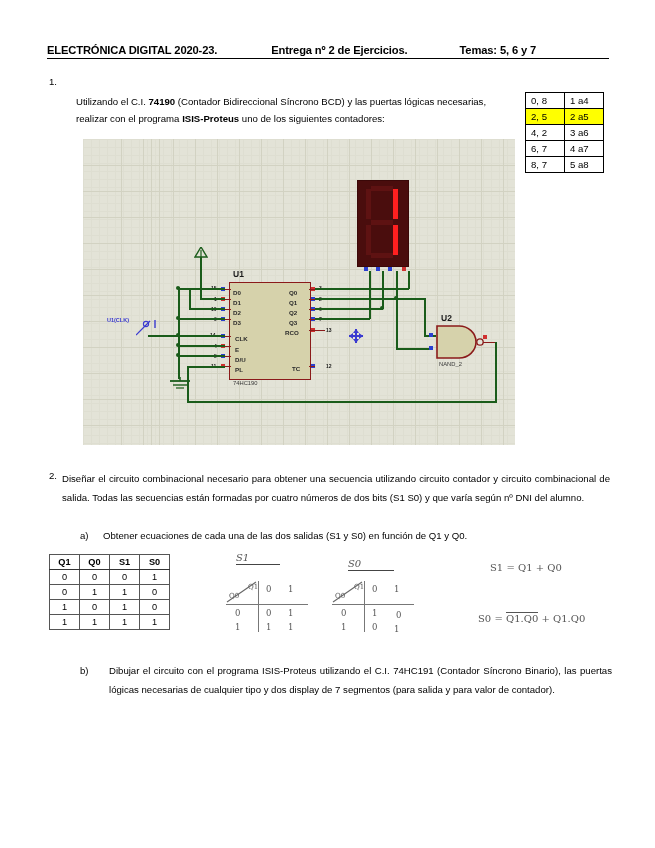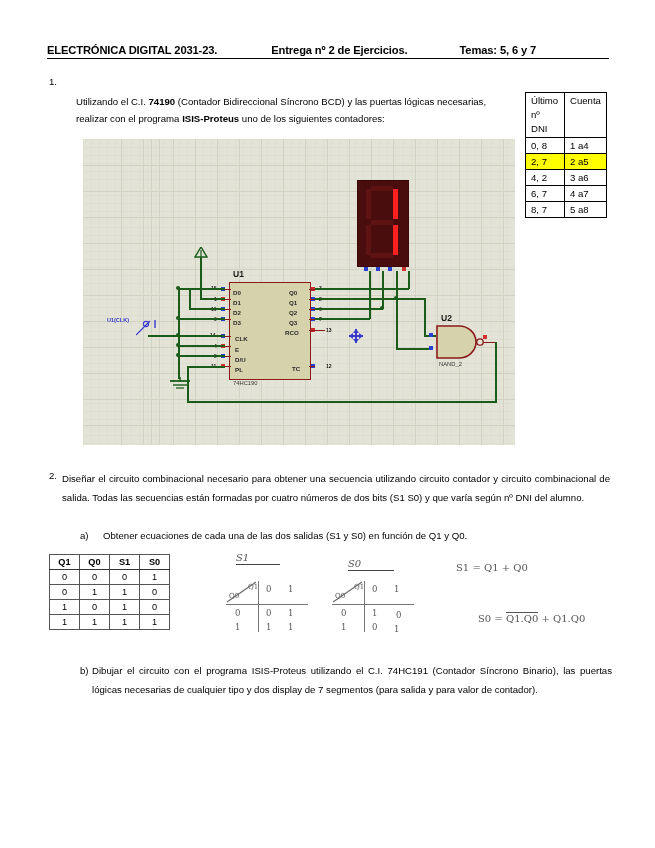--- a/index.html
+++ b/index.html
@@ -203,21 +203,21 @@
   .p2b {
     position: absolute;
     left: 80px;
     top: 661px;
     width: 532px;
     font-size: 9.6px;
     line-height: 19px;
     text-align: justify;
   }
   .p2b .marker { position: absolute; left: 0; top: 0; }
-  .p2b .txt { display: block; margin-left: 12px; }
+  .p2b .txt { display: block; margin-left: 29px; }
 
   
   .tt {
     position: absolute;
     left: 49px;
     top: 554px;
     border-collapse: collapse;
     font-size: 9.2px;
   }
   .tt td {
@@ -267,43 +267,39 @@
   .faint-grid {
     position: absolute;
     opacity: 0.35;
   }
   .faint-grid .fl { position: absolute; background: #cfcfd6; }
 </style>
 </head>
 <body>
 
 <div class="header">
-  <span class="seg-1">ELECTRÓNICA DIGITAL 2031-23.</span>
+  <span class="seg-1">ELECTRÓNICA DIGITAL 2020-23.</span>
   <span class="seg-2">Entrega nº 2 de Ejercicios.</span>
   <span class="seg-3">Temas: 5, 6 y 7</span>
 </div>
 
 <div class="item-num" style="left:49px; top:76px;">1.</div>
 
 <div class="p1">
   <span>Utilizando el C.I. </span><b>74190</b><span> (Contador Bidireccional Síncrono BCD) y las puertas lógicas necesarias, realizar con el programa </span><b>ISIS-Proteus</b><span> uno de los siguientes contadores:</span>
 </div>
 
 <table class="dni-table">
   <tbody>
-      <tr>
-    <td class="head c0">Último nº DNI</td>
-    <td class="head c1">Cuenta</td>
-  </tr>
   <tr>
     <td class="c0">0, 8</td>
     <td class="c1">1 a4</td>
   </tr>
   <tr class="hl">
-    <td class="c0">2, 7</td>
+    <td class="c0">2, 5</td>
     <td class="c1">2 a5</td>
   </tr>
   <tr>
     <td class="c0">4, 2</td>
     <td class="c1">3 a6</td>
   </tr>
   <tr>
     <td class="c0">6, 7</td>
     <td class="c1">4 a7</td>
   </tr>
@@ -680,21 +676,21 @@
   <div class="kmap-cell" style="left:372px; top:584px;">0</div>
   <div class="kmap-cell" style="left:394px; top:584px;">1</div>
   <div class="kmap-cell" style="left:341px; top:608px;">0</div>
   <div class="kmap-cell" style="left:341px; top:622px;">1</div>
   <div class="kmap-cell" style="left:372px; top:608px;">1</div>
   <div class="kmap-cell" style="left:396px; top:610px;">0</div>
   <div class="kmap-cell" style="left:372px; top:622px;">0</div>
   <div class="kmap-cell" style="left:394px; top:624px;">1</div>
 </div>
 
-<div class="eq" style="left:456px; top:562px;">
+<div class="eq" style="left:490px; top:562px;">
   <span>S1</span>
   <span> = </span>
   <span>Q1 + Q0</span>
 </div>
 
 <div class="eq" style="left:478px; top:613px;">
   <span>S0</span>
   <span> = </span>
   <span class="ovl">Q1.Q0</span>
   <span>+ Q1.Q0</span>

